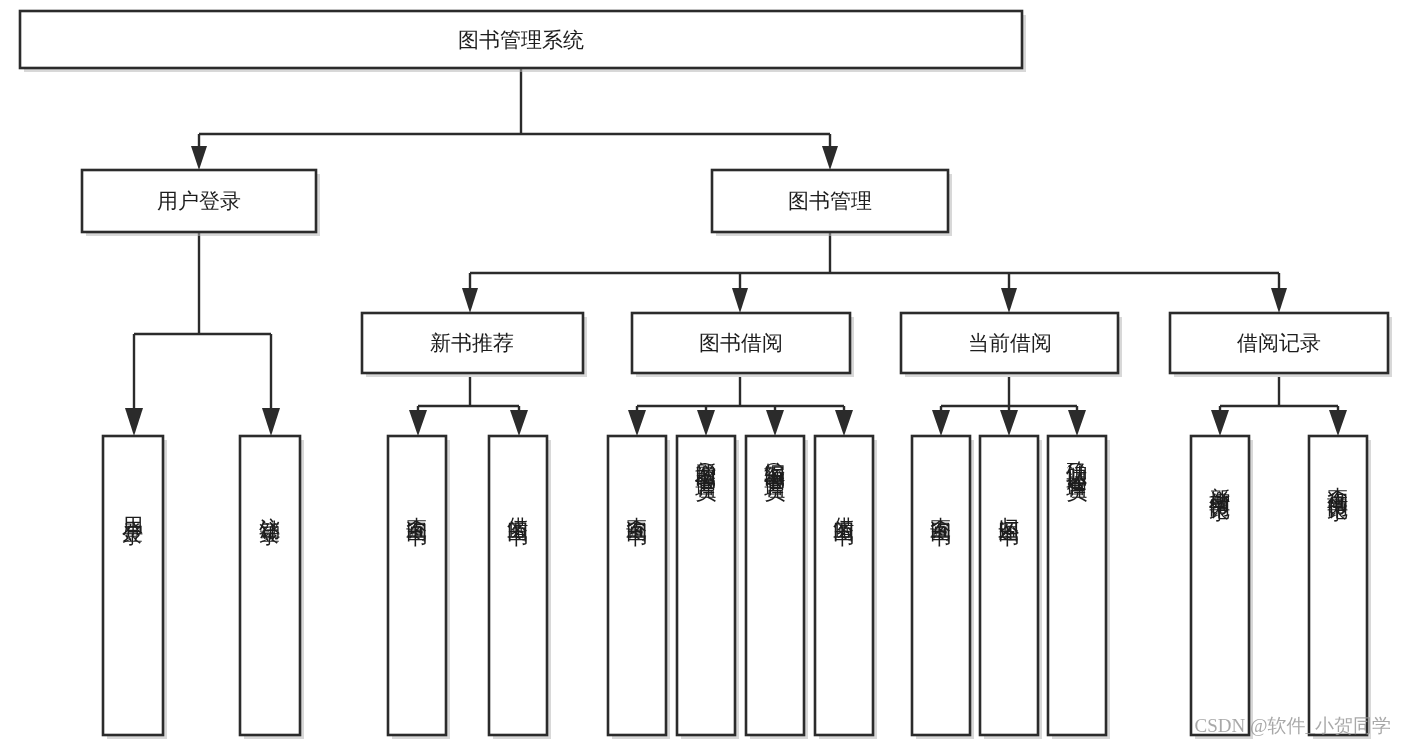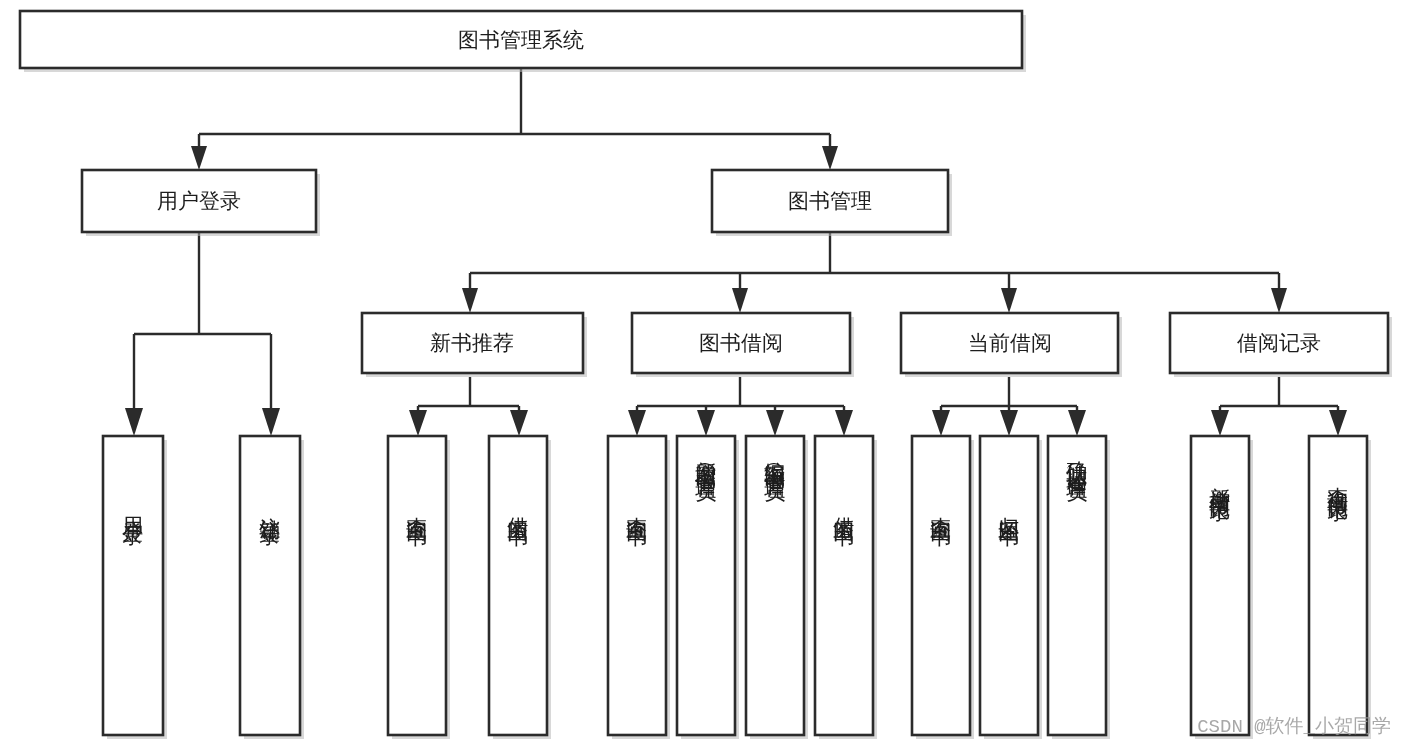--- a/index.html
+++ b/index.html
@@ -64,21 +64,21 @@
     font-size: 21px;
     line-height: 1.32;
     color: #1d1d1d;
     letter-spacing: 3px;
     white-space: nowrap;
   }
   .watermark {
     position: absolute;
     right: 14px;
     bottom: 8px;
-    font-family: Liberation Mono, monospace;
+    font-family: Liberation Serif, serif;
     font-size: 19px;
     color: #9a9a9a;
     opacity: 0.85;
     white-space: nowrap;
     pointer-events: none;
   }
 </style>
 </head>
 <body>
 

